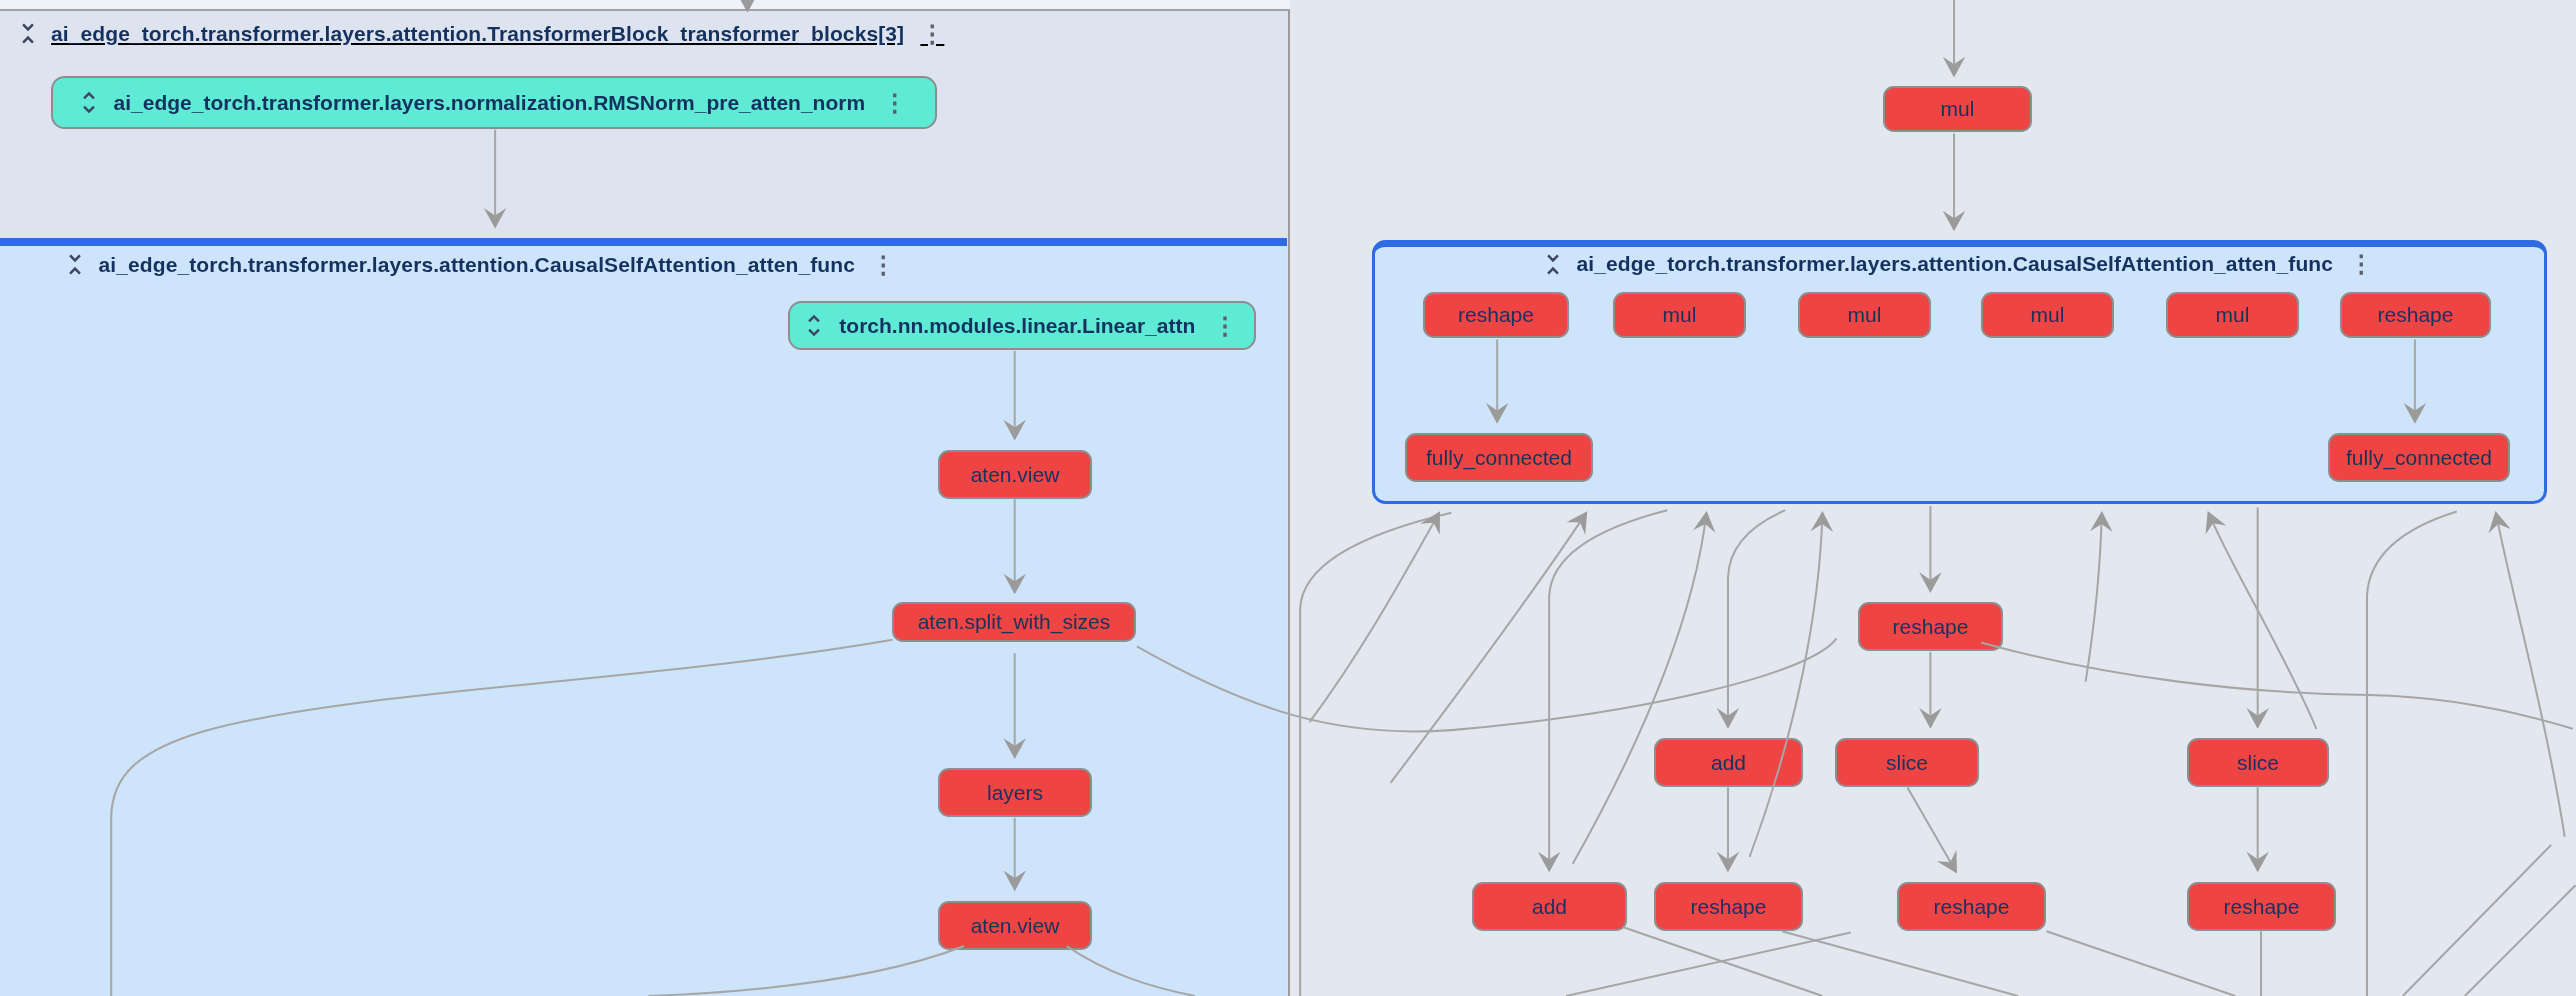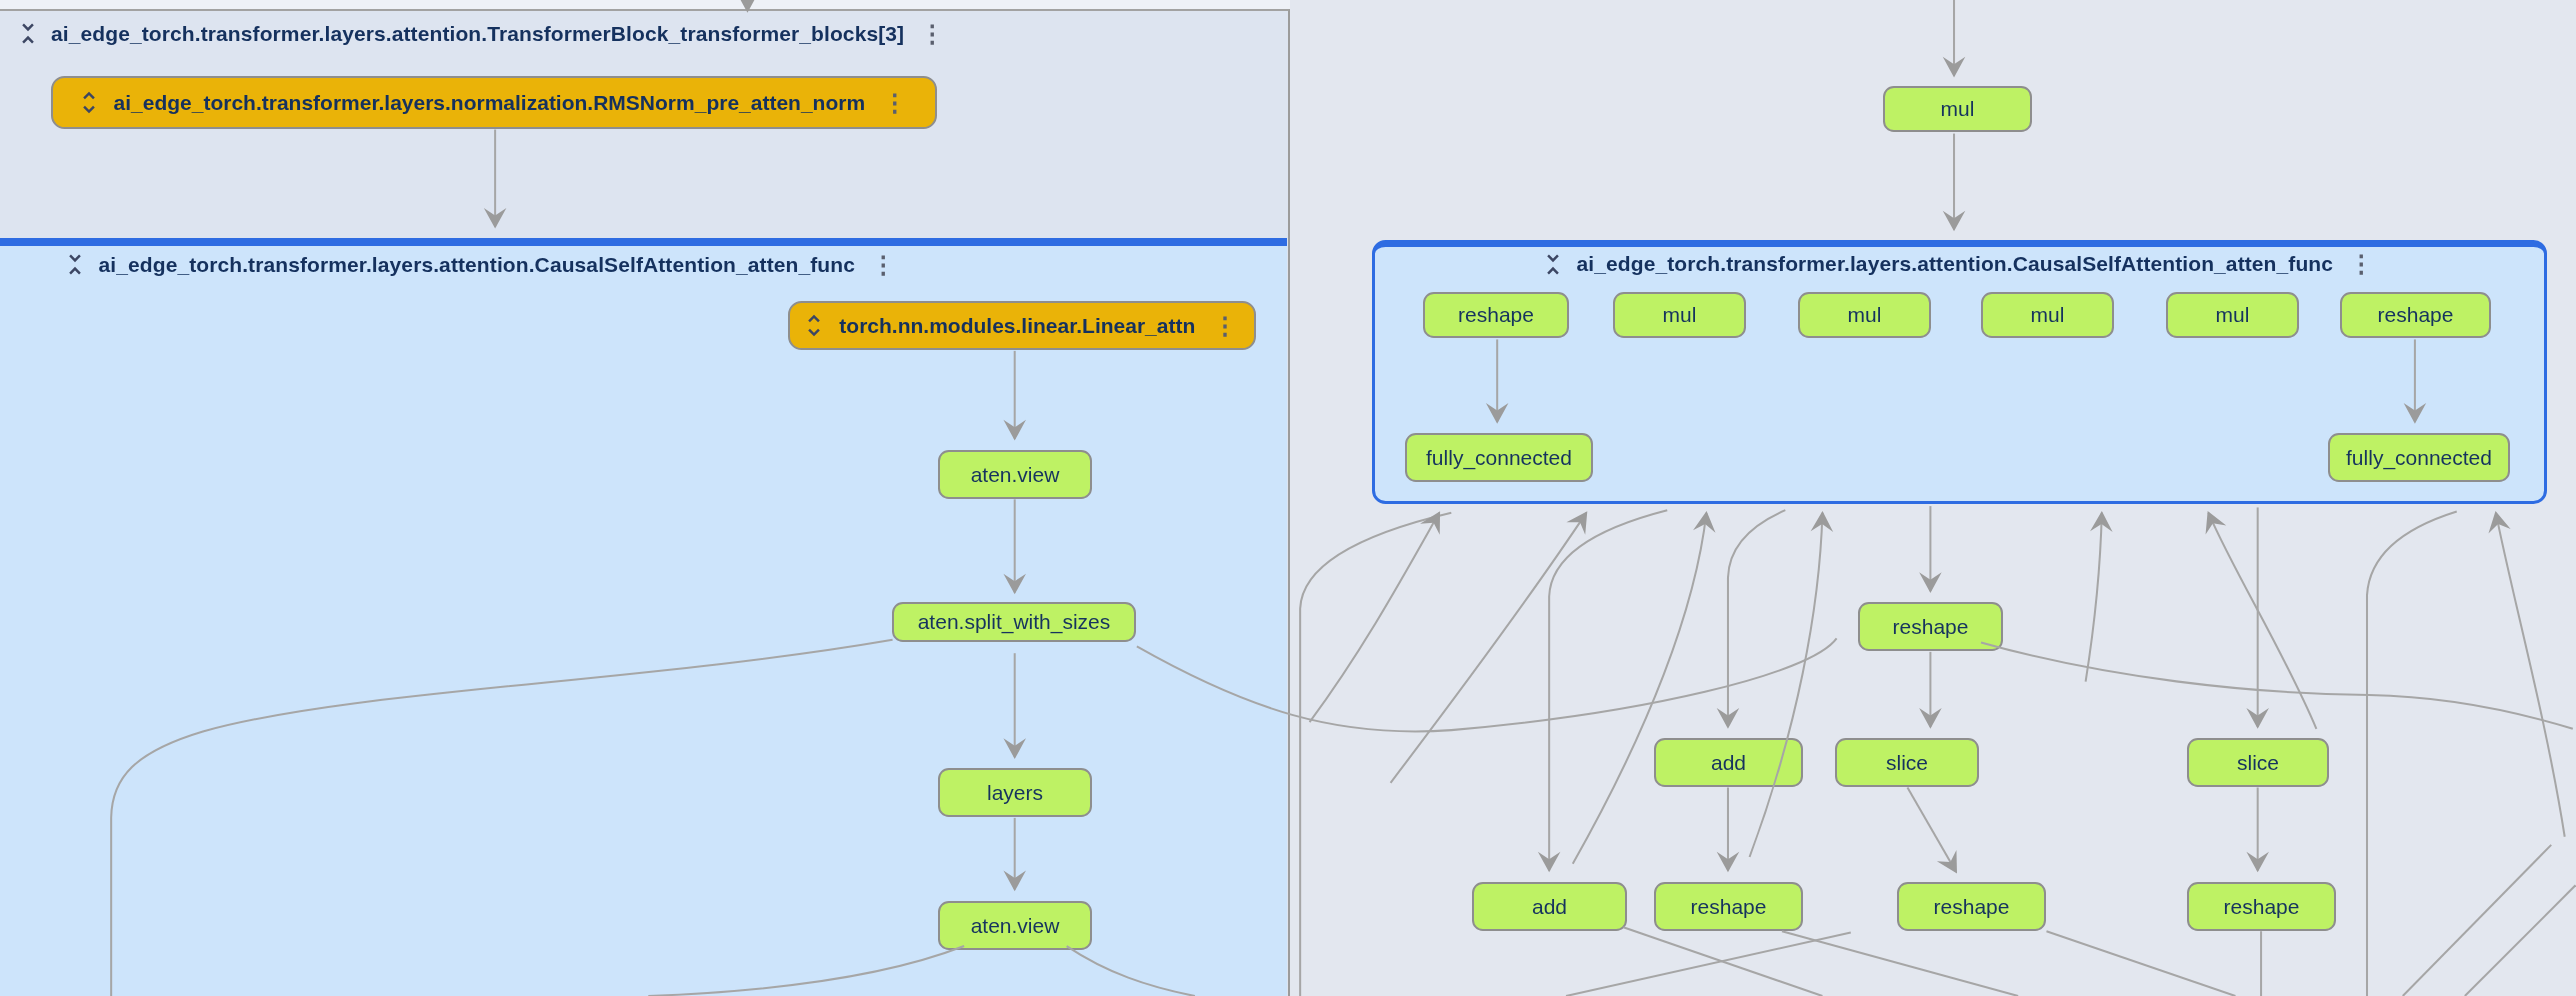--- a/index.html
+++ b/index.html
@@ -13,37 +13,37 @@
             background:#cde4fb;border-top:8.8px solid #2e6ce2;box-sizing:border-box;}
   #right-csa{position:absolute;left:1372px;top:240px;width:1175px;height:264px;
              background:#cde4fb;border:3.4px solid #2e6ce2;border-top-width:7.4px;
              border-radius:13.5px;box-sizing:border-box;}
   
   .grp-header{position:absolute;display:flex;align-items:center;gap:13.5px;white-space:nowrap;}
   .grp-title{font-size:21px;font-weight:700;color:#15315e;letter-spacing:0.1px;}
   .dots{font-size:24px;font-weight:700;color:#5a5f6e;line-height:1;padding:0 2.7px;cursor:pointer;}
   .chev{width:20px;height:23px;flex:0 0 auto;cursor:pointer;}
   
-  .op-node{position:absolute;background:#bef264;border:2px solid #8e8e8e;border-radius:10.8px;
+  .op-node{position:absolute;background:#ef4444;border:2px solid #8e8e8e;border-radius:10.8px;
            display:flex;align-items:center;justify-content:center;
            color:#16335e;font-size:21px;white-space:nowrap;box-sizing:border-box;cursor:pointer;}
-  .grp-node{position:absolute;background:#eab308;border:2px solid #8e8e8e;border-radius:13.5px;
+  .grp-node{position:absolute;background:#5eead4;border:2px solid #8e8e8e;border-radius:13.5px;
             display:flex;align-items:center;justify-content:center;gap:15px;
             color:#15315e;font-size:21px;font-weight:700;white-space:nowrap;box-sizing:border-box;cursor:pointer;}
   svg.edges{position:absolute;left:0;top:0;pointer-events:none;}
 </style>
 </head>
 <body>
 
 <div id="stage">
 
   <div class="strip-top"></div>
 
   <div id="tb-group">
-    <div class="grp-header" style="left:17.6px;top:10.8px;">
+    <div class="grp-header" style="left:17.6px;top:10.8px;text-decoration:underline;">
       <svg class="chev" viewBox="0 0 24 28">
         <path d="M6 3 L12 9 L18 3" fill="none" stroke="#3c4663" stroke-width="3"></path>
         <path d="M6 25 L12 19 L18 25" fill="none" stroke="#3c4663" stroke-width="3"></path>
       </svg>
       <span class="grp-title">ai_edge_torch.transformer.layers.attention.TransformerBlock_transformer_blocks[3]</span>
       <span class="dots">⋮</span>
     </div>
   </div>
 
   <div class="grp-node" style="left:51px;top:76px;width:886px;height:53px;">

